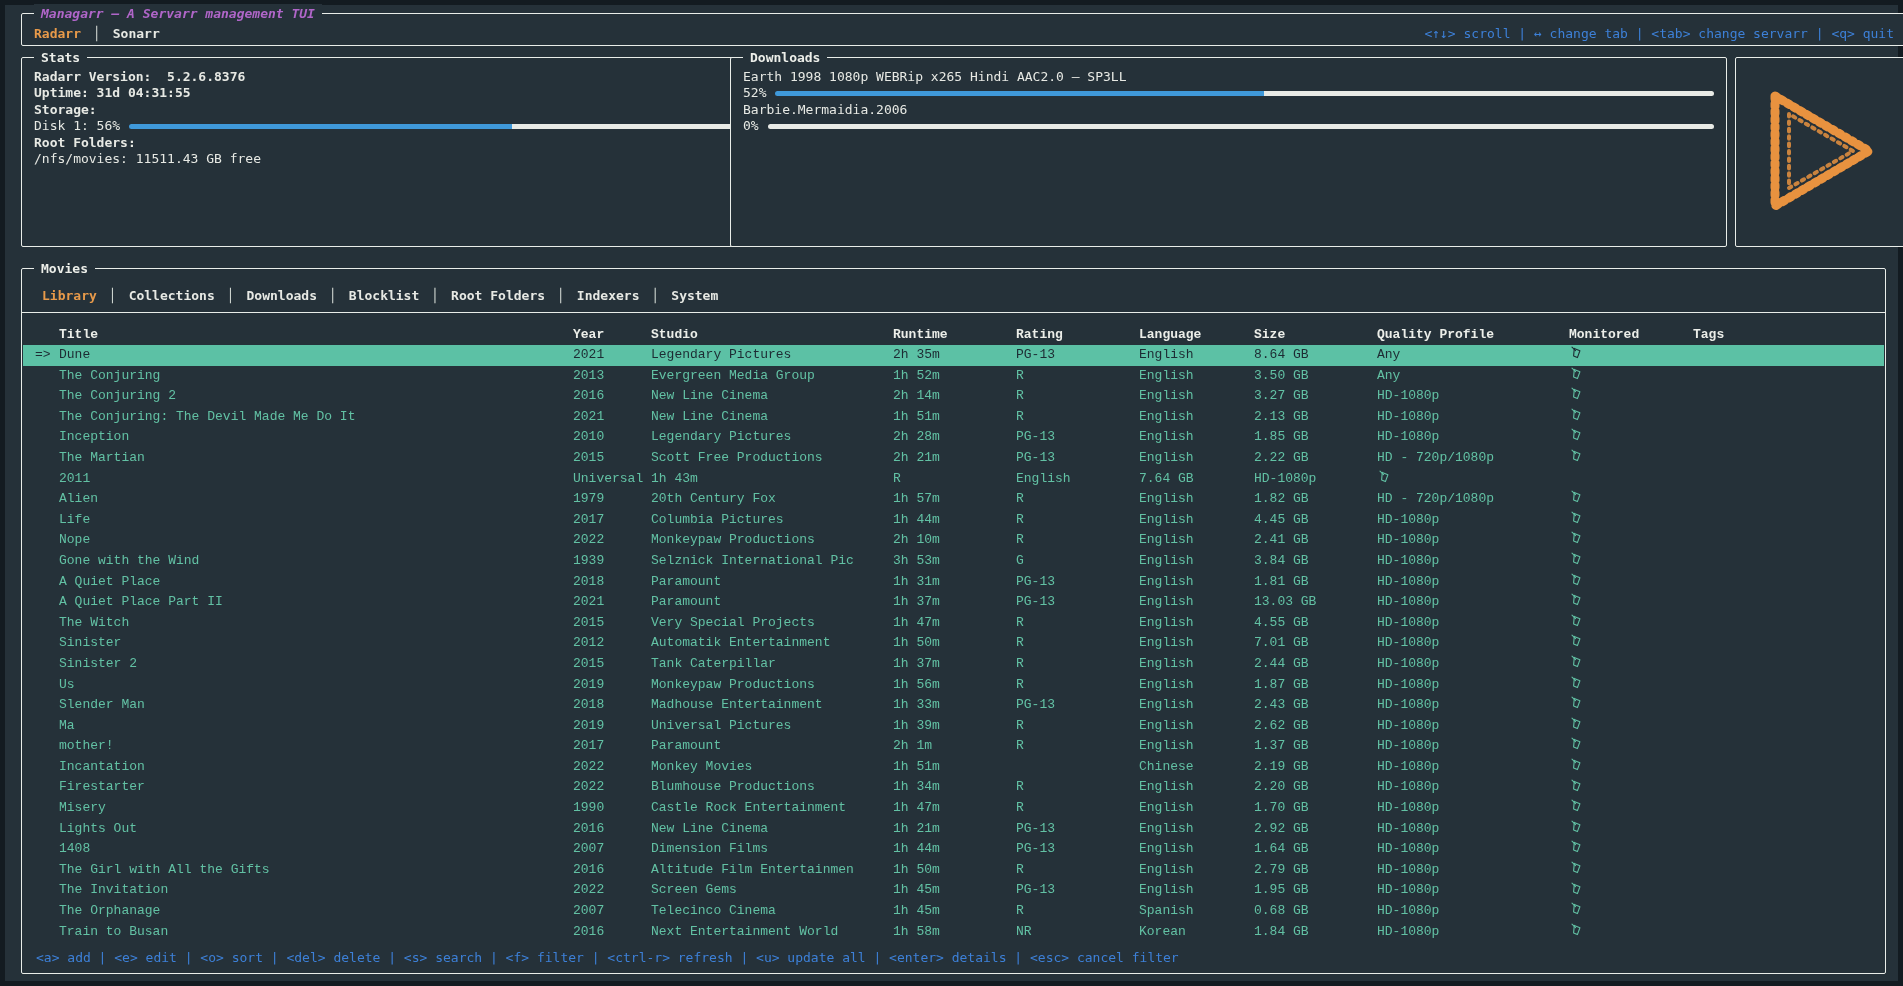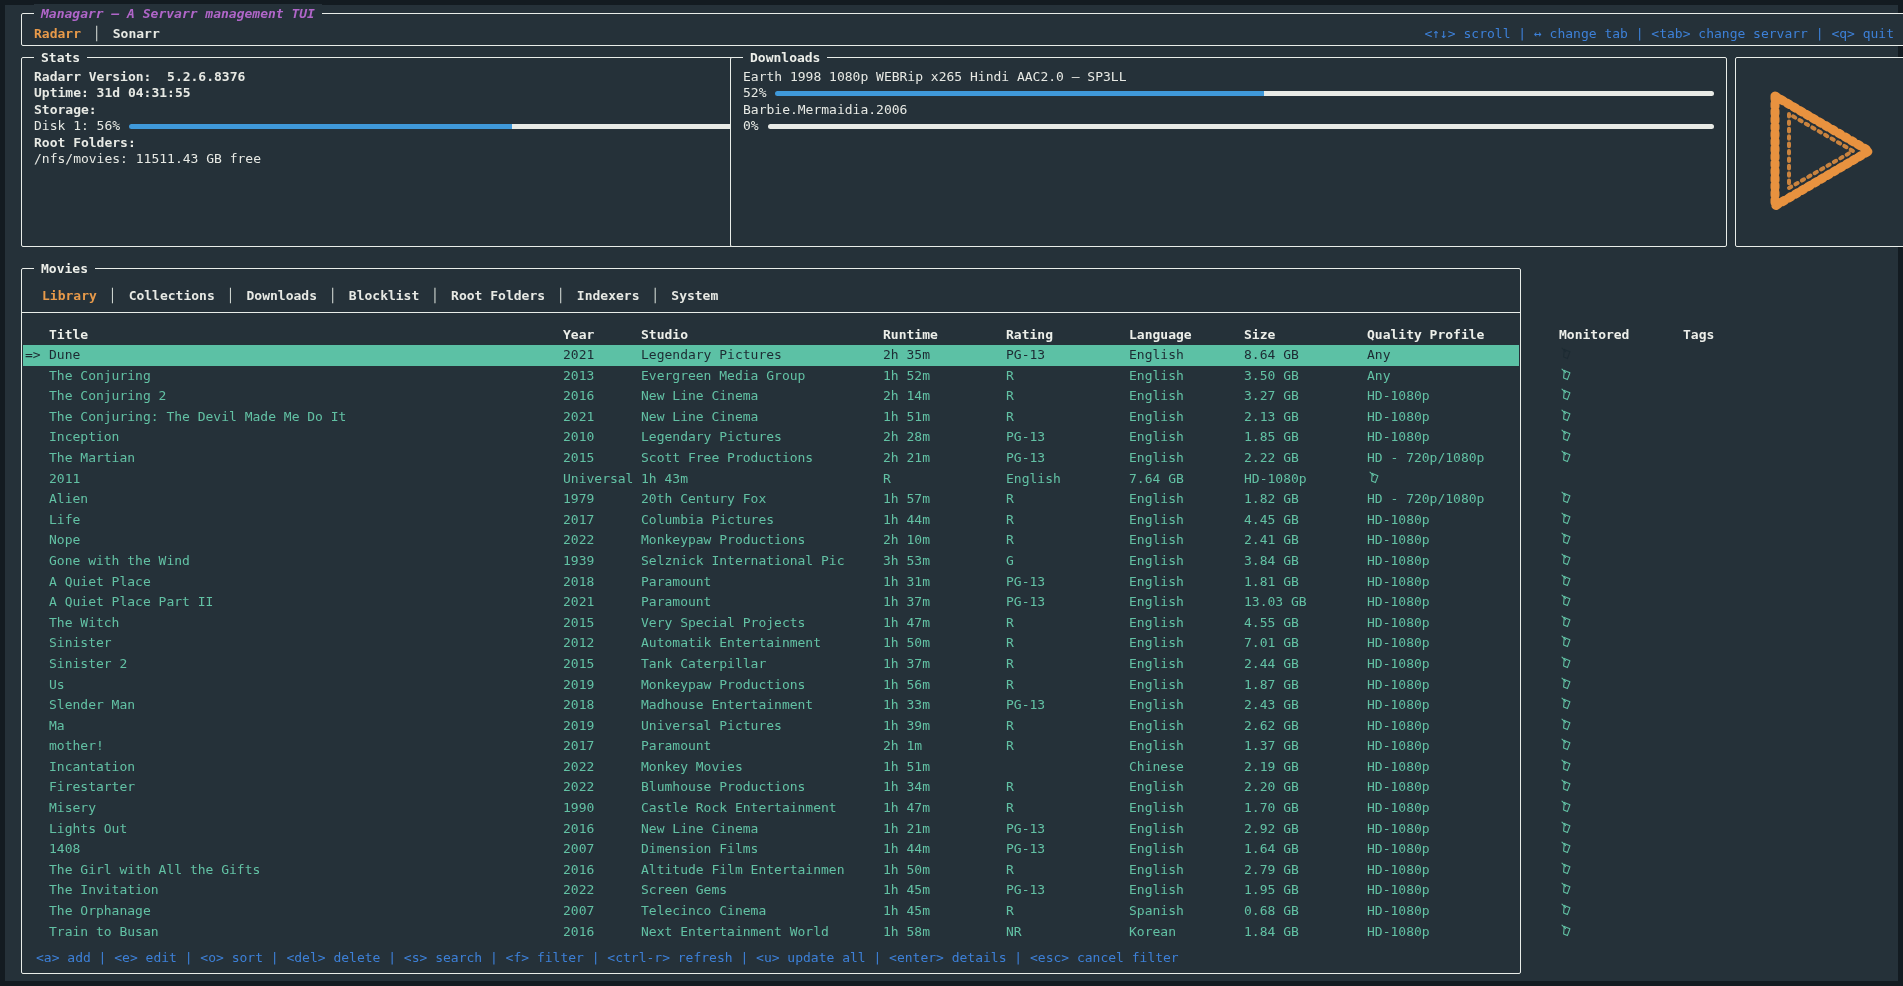--- a/index.html
+++ b/index.html
@@ -33,26 +33,27 @@
   .downloads-panel{left:717px;top:57px;width:997px;height:190px;}
   .logo-panel{left:1722px;top:57px;width:176px;height:190px;display:flex;align-items:center;justify-content:center;}
   .pbody{padding:11px 12px 0 12px;}
   .pline{height:16.4px;line-height:16.4px;white-space:pre;display:flex;align-items:center;}
   .bold{font-weight:bold;}
   .bar{flex:1;height:5px;margin-left:9px;border-radius:3px;overflow:hidden;display:flex;align-self:center;}
   .bar .fill{background:#3f99da;height:100%;}
   .bar .rest{flex:1;background:#e8eae6;height:100%;}
 
   
-  .movies-panel{left:8px;top:268px;width:1500px;height:706px;}
+  .movies-panel{left:8px;top:268px;width:1865px;height:706px;}
   .movie-tabs{position:absolute;top:16px;left:20px;height:20px;display:flex;align-items:center;font-weight:bold;}
   .tabs-underline{position:absolute;top:43px;left:0;right:0;border-top:1px solid #e9ede9;}
   .tgrid{
-    display:grid;align-items:center;box-sizing:border-box;padding-left:2px;
+    display:grid;align-items:center;box-sizing:border-box;padding-left:12px;
     grid-template-columns:24px 514px 78px 242px 123px 123px 115px 123px 192px 124px auto;
+    font-family:Liberation Mono, monospace;
   }
   .thead{position:absolute;top:55px;left:1px;right:1px;height:20px;font-weight:bold;color:#eceee9;}
   .thead .cell{white-space:nowrap;}
   .rows{position:absolute;top:76px;left:1px;right:1px;}
   .trow{height:20.6px;color:#62c1a4;}
   .trow .cell{white-space:nowrap;overflow:hidden;line-height:20.6px;}
   .trow.selected{background:#5cc1a5;color:#1d2b33;}
   .tagicon{display:inline-block;vertical-align:middle;margin-top:-3px;}
   .footer-keys{position:absolute;top:679px;left:14px;height:20px;line-height:20px;white-space:pre;}
 

